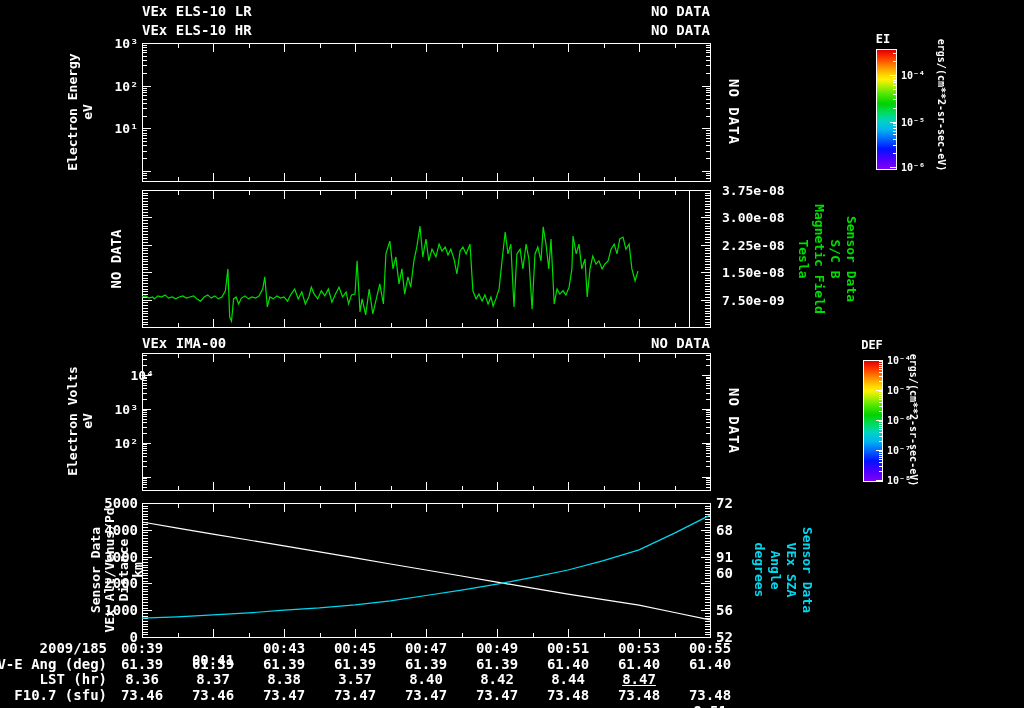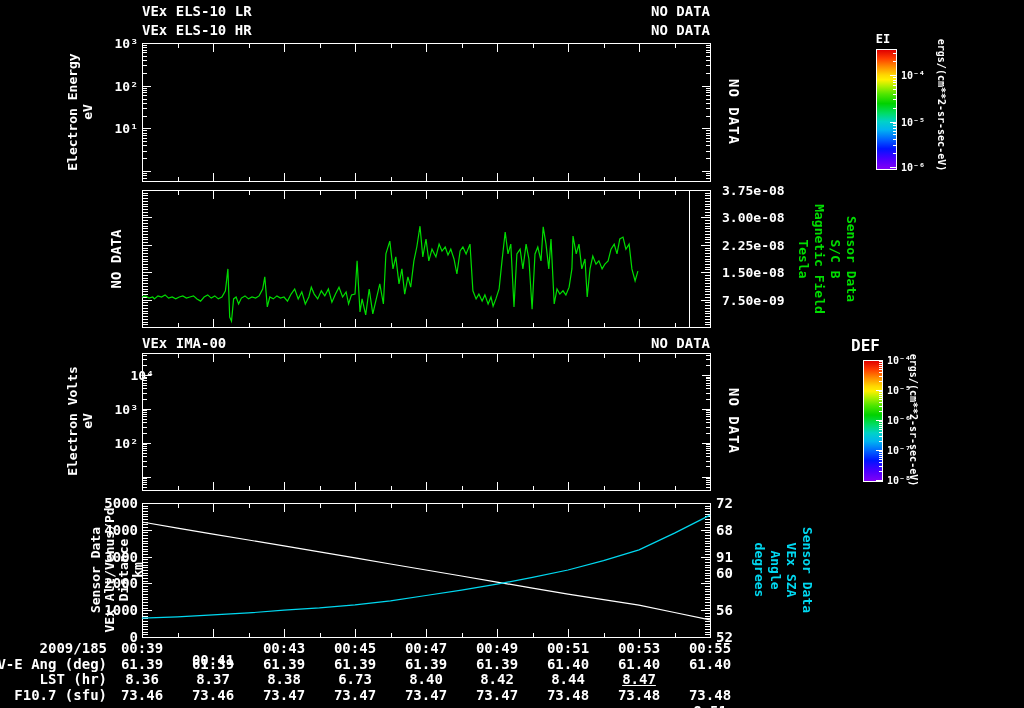--- a/index.html
+++ b/index.html
@@ -22,21 +22,21 @@
   <div class="txt ra" style="left:710px;top:23px">NO DATA</div>
 
   <div class="txt" style="left:142px;top:336px">VEx IMA-00</div>
   <div class="txt ra" style="left:710px;top:336px">NO DATA</div>
 
   <div class="txt ra" style="left:107px;top:641px">2009/185</div>
 
   <div class="txt" style="left:862px;top:33px;width:42px;text-align:center;font-size:12px;line-height:13px">EI</div>
   <div class="cbar" id="cbar-els" style="left: 876px; top: 49px; width: 21px; height: 121px; background: linear-gradient(rgb(224, 0, 0) 0%, rgb(255, 60, 0) 7%, rgb(255, 140, 0) 14%, rgb(255, 215, 0) 21%, rgb(255, 240, 0) 25%, rgb(180, 240, 0) 30%, rgb(80, 230, 0) 37%, rgb(0, 210, 0) 45%, rgb(0, 220, 100) 53%, rgb(0, 210, 200) 60%, rgb(0, 180, 240) 67%, rgb(0, 100, 255) 75%, rgb(0, 20, 255) 83%, rgb(70, 0, 255) 91%, rgb(130, 0, 245) 100%);"></div>
 
-  <div class="txt" style="left:851px;top:339px;width:42px;text-align:left;font-size:16px;line-height:13px">DEF</div>
+  <div class="txt" style="left:851px;top:339px;width:42px;text-align:center;font-size:12px;line-height:13px">DEF</div>
   <div class="cbar" id="cbar-ima" style="left: 863px; top: 360px; width: 20px; height: 122px; background: linear-gradient(rgb(224, 0, 0) 0%, rgb(255, 60, 0) 7%, rgb(255, 140, 0) 14%, rgb(255, 215, 0) 21%, rgb(255, 240, 0) 25%, rgb(180, 240, 0) 30%, rgb(80, 230, 0) 37%, rgb(0, 210, 0) 45%, rgb(0, 220, 100) 53%, rgb(0, 210, 200) 60%, rgb(0, 180, 240) 67%, rgb(0, 100, 255) 75%, rgb(0, 20, 255) 83%, rgb(70, 0, 255) 91%, rgb(130, 0, 245) 100%);"></div>
 <svg width="569" height="139" shape-rendering="crispEdges" class="panel-svg" style="left: 142px; top: 43px;">
       <rect x="0.5" y="0.5" width="568" height="138" fill="none" stroke="#fff" stroke-width="1"></rect>
       <line x1="0.5" y1="1" x2="0.5" y2="9" stroke="#fff"></line>
       <line x1="0.5" y1="138" x2="0.5" y2="130" stroke="#fff"></line>
       <line x1="36" y1="1" x2="36" y2="5" stroke="#fff"></line>
       <line x1="36" y1="138" x2="36" y2="134" stroke="#fff"></line>
       <line x1="71.5" y1="1" x2="71.5" y2="9" stroke="#fff"></line>
       <line x1="71.5" y1="138" x2="71.5" y2="130" stroke="#fff"></line>
       <line x1="107" y1="1" x2="107" y2="5" stroke="#fff"></line>
@@ -560,21 +560,21 @@
     <div class="txt" style="left: 355px; top: 657px; transform: translateX(-50%);">61.39</div>
     <div class="txt" style="left: 426px; top: 657px; transform: translateX(-50%);">61.39</div>
     <div class="txt" style="left: 497px; top: 657px; transform: translateX(-50%);">61.39</div>
     <div class="txt" style="left: 568px; top: 657px; transform: translateX(-50%);">61.40</div>
     <div class="txt" style="left: 639px; top: 657px; transform: translateX(-50%);">61.40</div>
     <div class="txt" style="left: 710px; top: 657px; transform: translateX(-50%);">61.40</div>
     <div class="txt" style="left: 107px; top: 672px; transform: translateX(-100%);">LST (hr)</div>
     <div class="txt" style="left: 142px; top: 672px; transform: translateX(-50%);">8.36</div>
     <div class="txt" style="left: 213px; top: 672px; transform: translateX(-50%);">8.37</div>
     <div class="txt" style="left: 284px; top: 672px; transform: translateX(-50%);">8.38</div>
-    <div class="txt" style="left: 355px; top: 672px; transform: translateX(-50%);">6.73</div>
+    <div class="txt" style="left: 355px; top: 672px; transform: translateX(-50%);">3.57</div>
     <div class="txt" style="left: 426px; top: 672px; transform: translateX(-50%);">8.40</div>
     <div class="txt" style="left: 497px; top: 672px; transform: translateX(-50%);">8.42</div>
     <div class="txt" style="left: 568px; top: 672px; transform: translateX(-50%);">8.44</div>
     <div class="txt" style="left: 639px; top: 672px; transform: translateX(-50%); text-decoration: underline;">8.47</div>
     <div class="txt" style="left: 710px; top: 704px; transform: translateX(-50%);">8.51</div>
     <div class="txt" style="left: 107px; top: 688px; transform: translateX(-100%);">F10.7 (sfu)</div>
     <div class="txt" style="left: 142px; top: 688px; transform: translateX(-50%);">73.46</div>
     <div class="txt" style="left: 213px; top: 688px; transform: translateX(-50%);">73.46</div>
     <div class="txt" style="left: 284px; top: 688px; transform: translateX(-50%);">73.47</div>
     <div class="txt" style="left: 355px; top: 688px; transform: translateX(-50%);">73.47</div>

